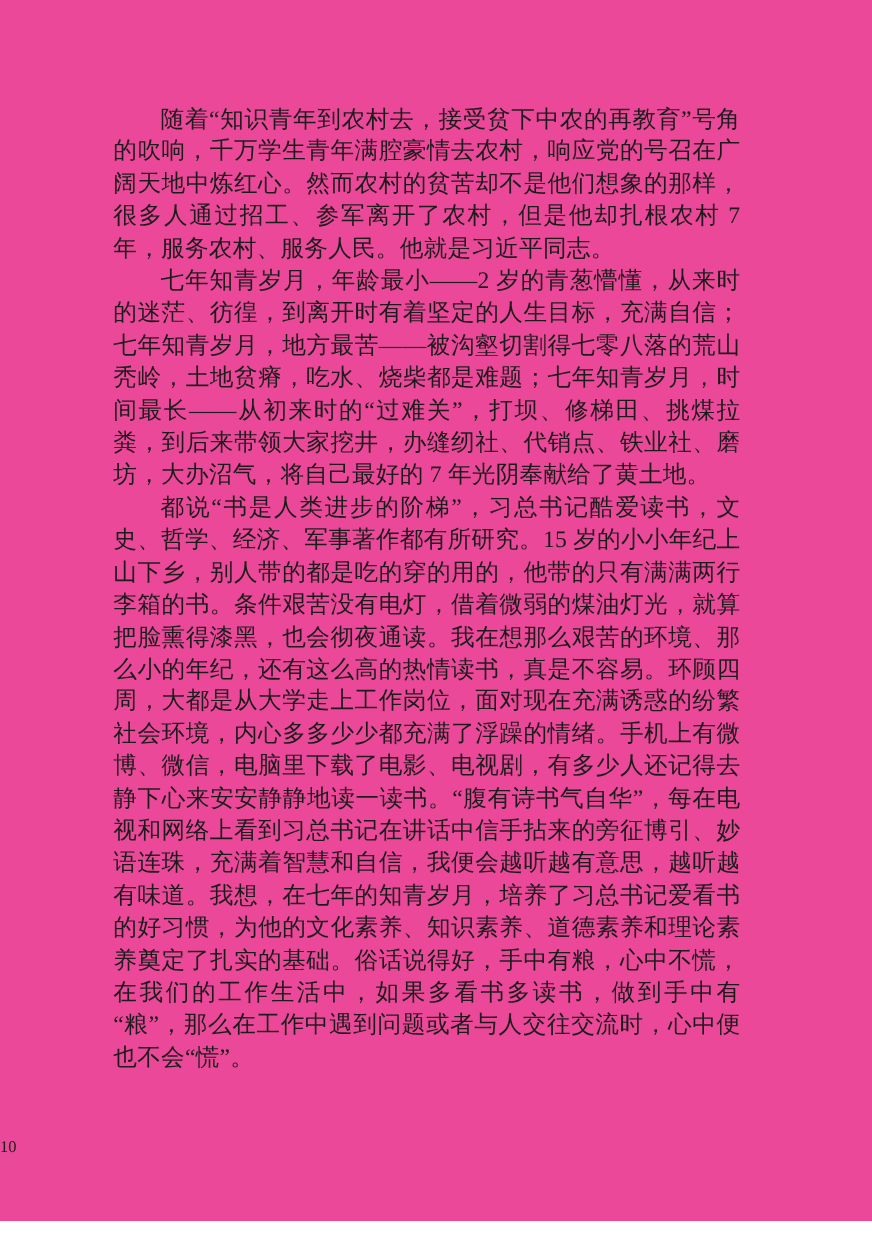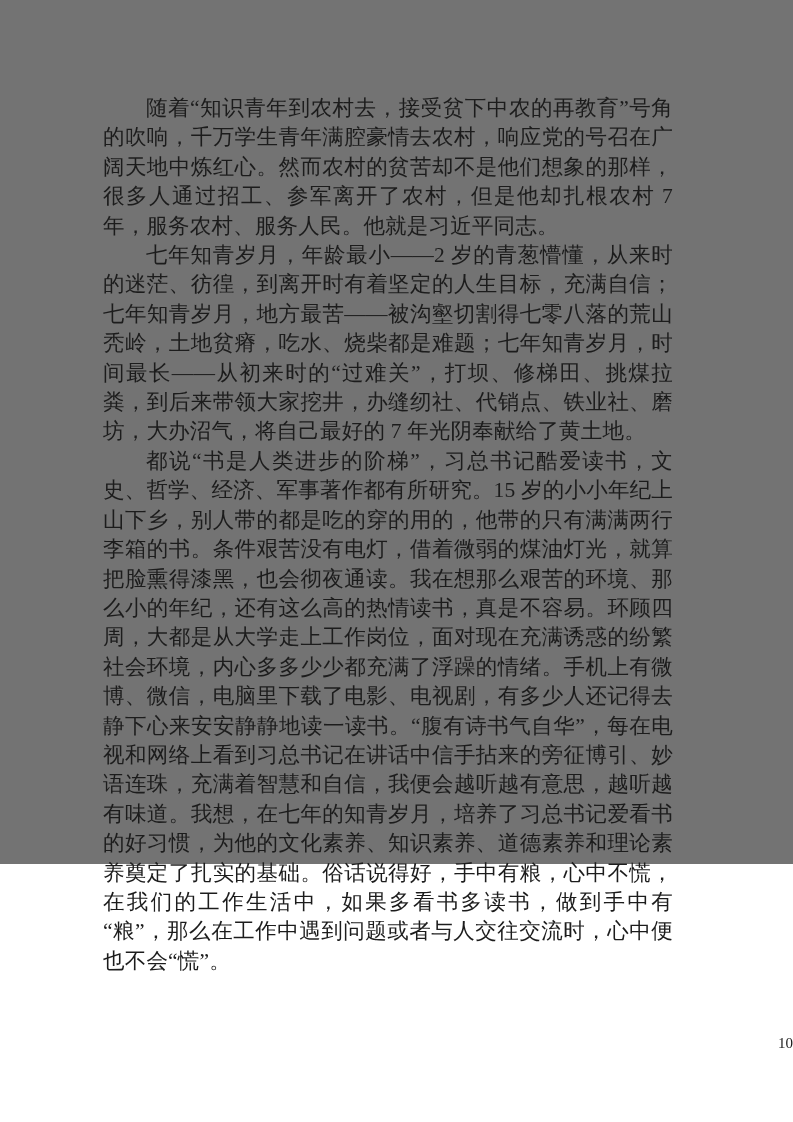--- a/index.html
+++ b/index.html
@@ -12,22 +12,22 @@
     height: 1122px;
     position: relative;
     overflow: hidden;
     font-family: "Liberation Serif", "DejaVu Serif", serif;
   }
   .page {
     position: absolute;
     left: 0;
     top: 0;
     width: 793px;
-    height: 864px;
-    background: #737373;
+    height: 1110px;
+    background: #ec4899;
   }
   .text-block {
     position: absolute;
     left: 103px;
     top: 94px;
     width: 570px;
   }
   .text-block p {
     margin: 0;
     padding: 0;
@@ -38,21 +38,21 @@
     text-justify: inter-character;
     text-indent: 2em;
     letter-spacing: 0.2px;
     word-break: break-all;
   }
   .page-footer {
     position: absolute;
     left: 0;
     top: 1034px;
     width: 793px;
-    text-align: right;
+    text-align: left;
   }
   .page-footer span {
     font-size: 15px;
     color: #1c1c1c;
     font-family: "Liberation Serif", "DejaVu Serif", serif;
   }
 </style>
 </head>
 <body>
 

